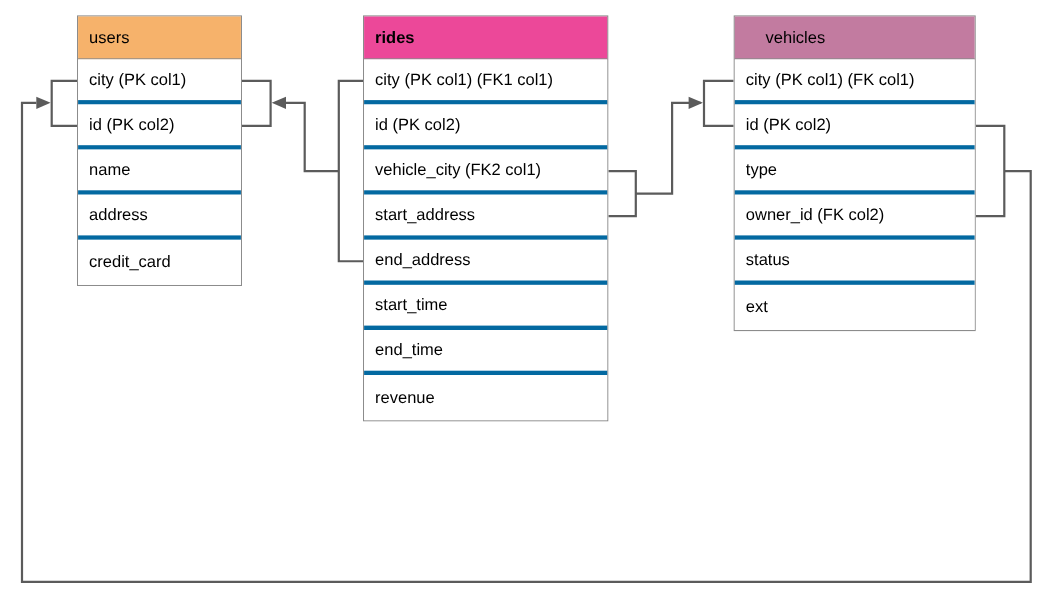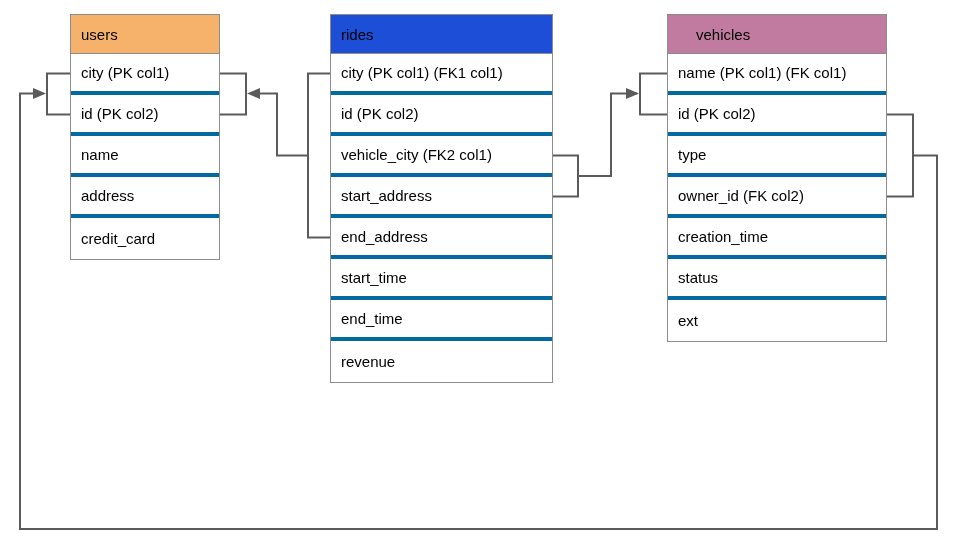--- a/index.html
+++ b/index.html
@@ -95,39 +95,38 @@
     <div class="tbody">
         <div class="col-row">city (PK col1)</div>
         <div class="col-row">id (PK col2)</div>
         <div class="col-row">name</div>
         <div class="col-row">address</div>
         <div class="col-row">credit_card</div>
       </div>
   </div>
 
   <div class="er-table table-rides">
-    <div class="thead" style="background: #1d4ed8;">rides</div>
+    <div class="thead" style="background: #ec4899; font-weight: bold;">rides</div>
     <div class="tbody">
         <div class="col-row">city (PK col1) (FK1 col1)</div>
         <div class="col-row">id (PK col2)</div>
         <div class="col-row">vehicle_city (FK2 col1)</div>
         <div class="col-row">start_address</div>
         <div class="col-row">end_address</div>
         <div class="col-row">start_time</div>
         <div class="col-row">end_time</div>
         <div class="col-row">revenue</div>
       </div>
   </div>
 
   <div class="er-table table-vehicles">
     <div class="thead" style="background: rgb(194, 123, 160); padding-left: 28px;">vehicles</div>
     <div class="tbody">
-        <div class="col-row">name (PK col1) (FK col1)</div>
+        <div class="col-row">city (PK col1) (FK col1)</div>
         <div class="col-row">id (PK col2)</div>
         <div class="col-row">type</div>
         <div class="col-row">owner_id (FK col2)</div>
-        <div class="col-row">creation_time</div>
         <div class="col-row">status</div>
         <div class="col-row">ext</div>
       </div>
   </div>
 
 </div>
 
 </body></html>

